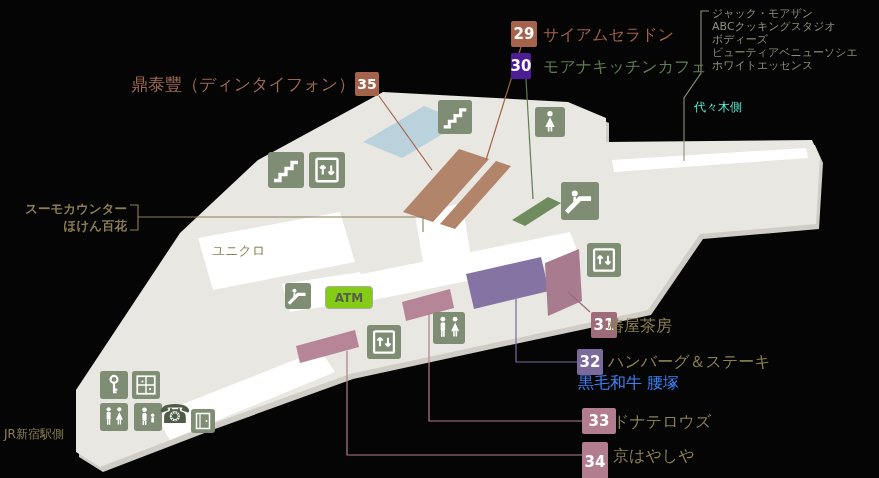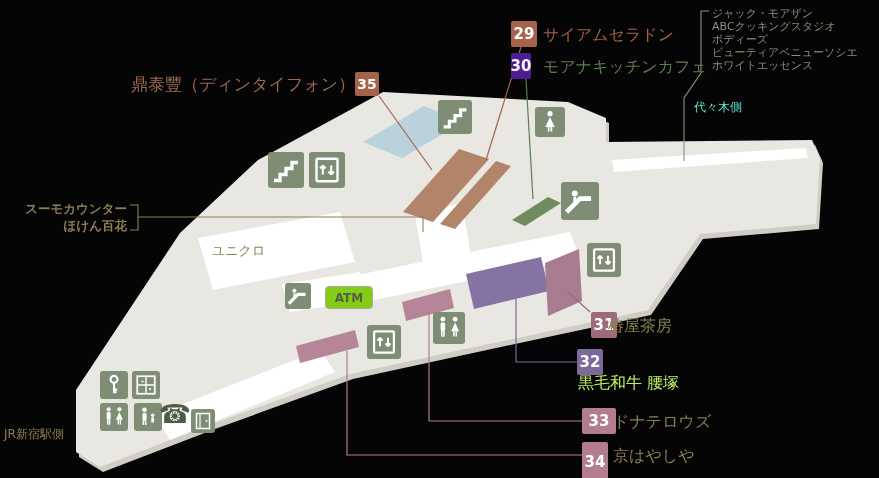--- a/index.html
+++ b/index.html
@@ -68,21 +68,22 @@
   <div class="badge" style="left: 355px; top: 72px; width: 24px; height: 24px; font-size: 14px; background-color: rgb(165, 99, 75);">35</div>
   <div class="badge" style="left: 591px; top: 312px; width: 26px; height: 26px; background-color: rgb(157, 107, 122);">31</div>
   <div class="badge" style="left: 577px; top: 349px; width: 26px; height: 26px; background-color: rgb(123, 106, 155);">32</div>
   <div class="badge" style="left: 582px; top: 408px; width: 34px; height: 26px; background-color: rgb(178, 125, 142);">33</div>
   <div class="badge" style="left: 582px; top: 442px; width: 26px; height: 40px; background-color: rgb(178, 125, 142);">34</div>
 
   <div class="label" style="left: 543px; top: 25px; color: rgb(165, 99, 75);">サイアムセラドン</div>
   <div class="label" style="left: 543px; top: 57px; color: rgb(95, 125, 85);">モアナキッチンカフェ</div>
   <div class="label" style="left: 131px; top: 73px; font-size: 17px; color: rgb(156, 104, 80);">鼎泰豐（ディンタイフォン）</div>
   <div class="label" style="left: 608px; top: 316px; color: rgb(141, 127, 85);">椿屋茶房</div>
-  <div class="label" style="left: 578px; top: 373px; color: #bef264;">黒毛和牛 腰塚</div>
+  <div class="label" style="left: 608px; top: 352px; color: rgb(141, 127, 85);">ハンバーグ＆ステーキ</div>
+  <div class="label" style="left: 578px; top: 373px; color: #3b82f6;">黒毛和牛 腰塚</div>
   <div class="label" style="left: 613px; top: 412px; color: rgb(141, 127, 85);">ドナテロウズ</div>
   <div class="label" style="left: 613px; top: 446px; color: rgb(141, 127, 85);">京はやしや</div>
 
   <div class="shoplist">
     <div>ジャック・モアザン</div>
     <div>ABCクッキングスタジオ</div>
     <div>ボディーズ</div>
     <div>ビューティアベニューソシエ</div>
     <div>ホワイトエッセンス</div>
   </div>

